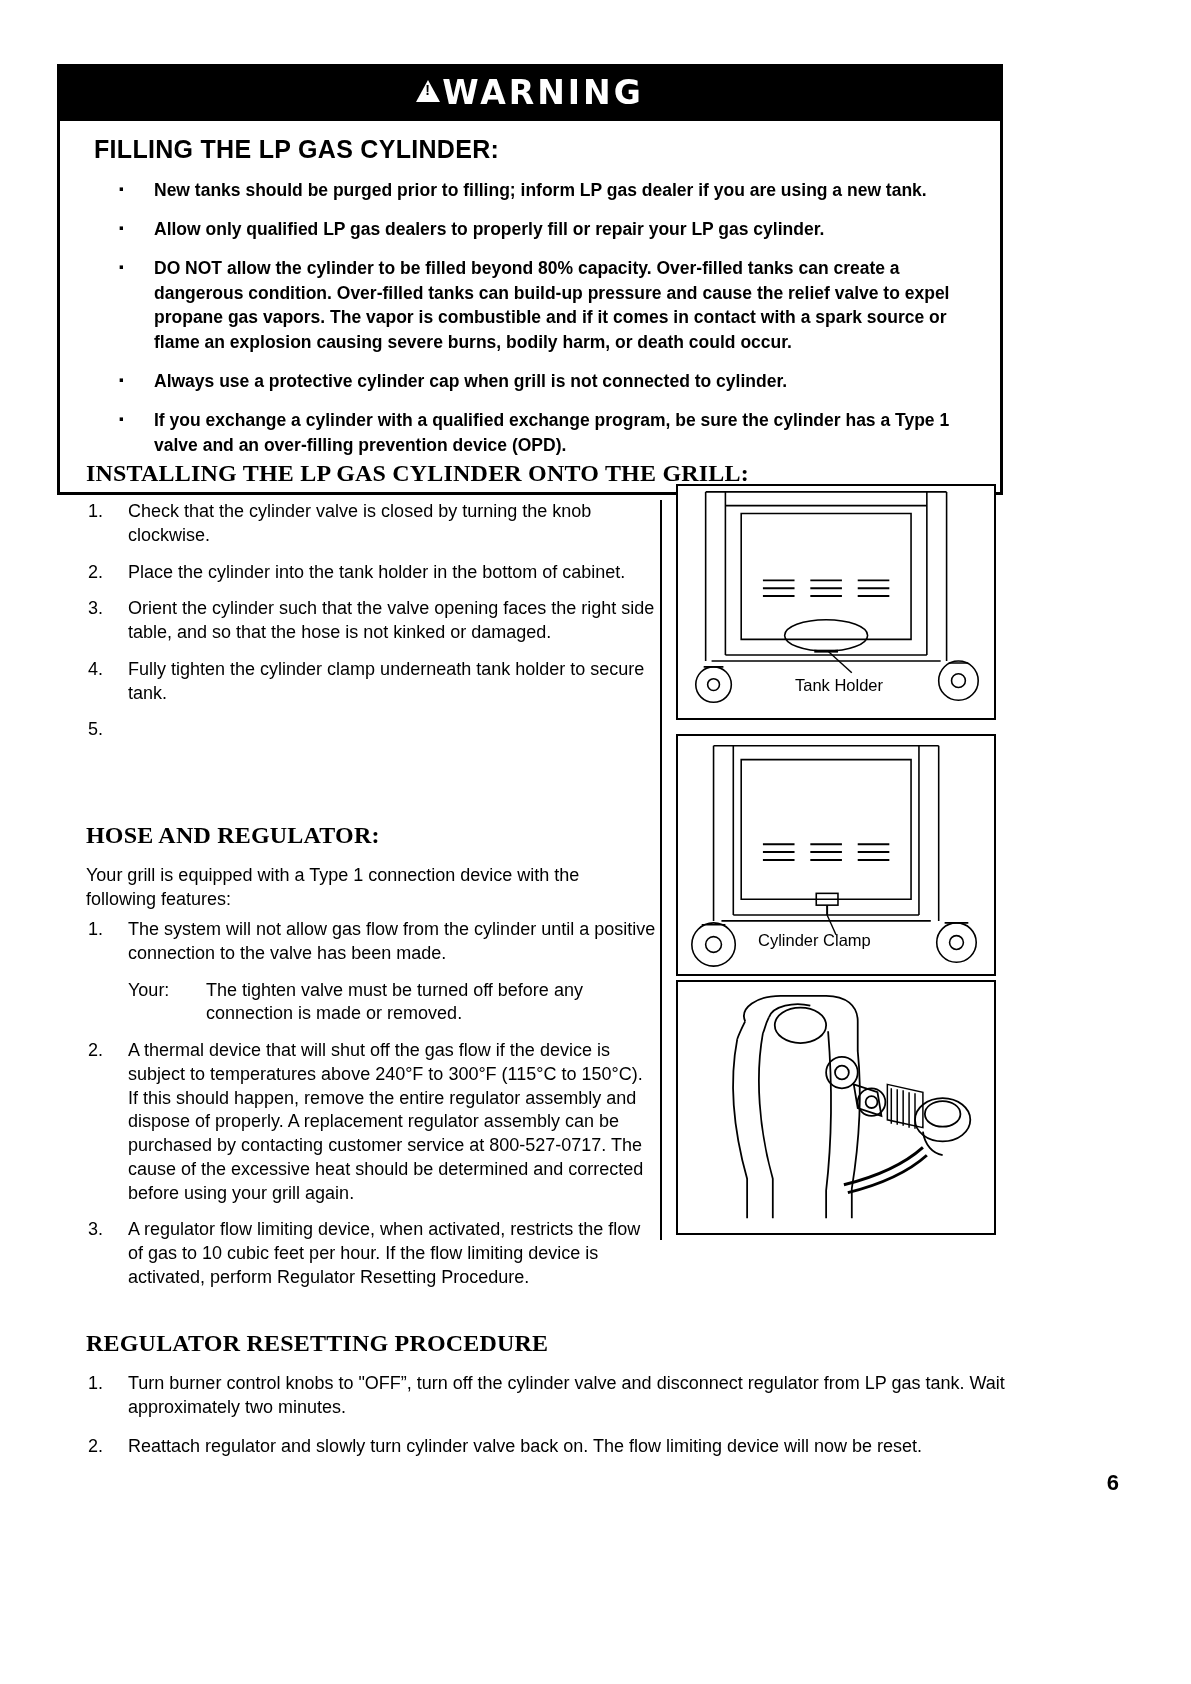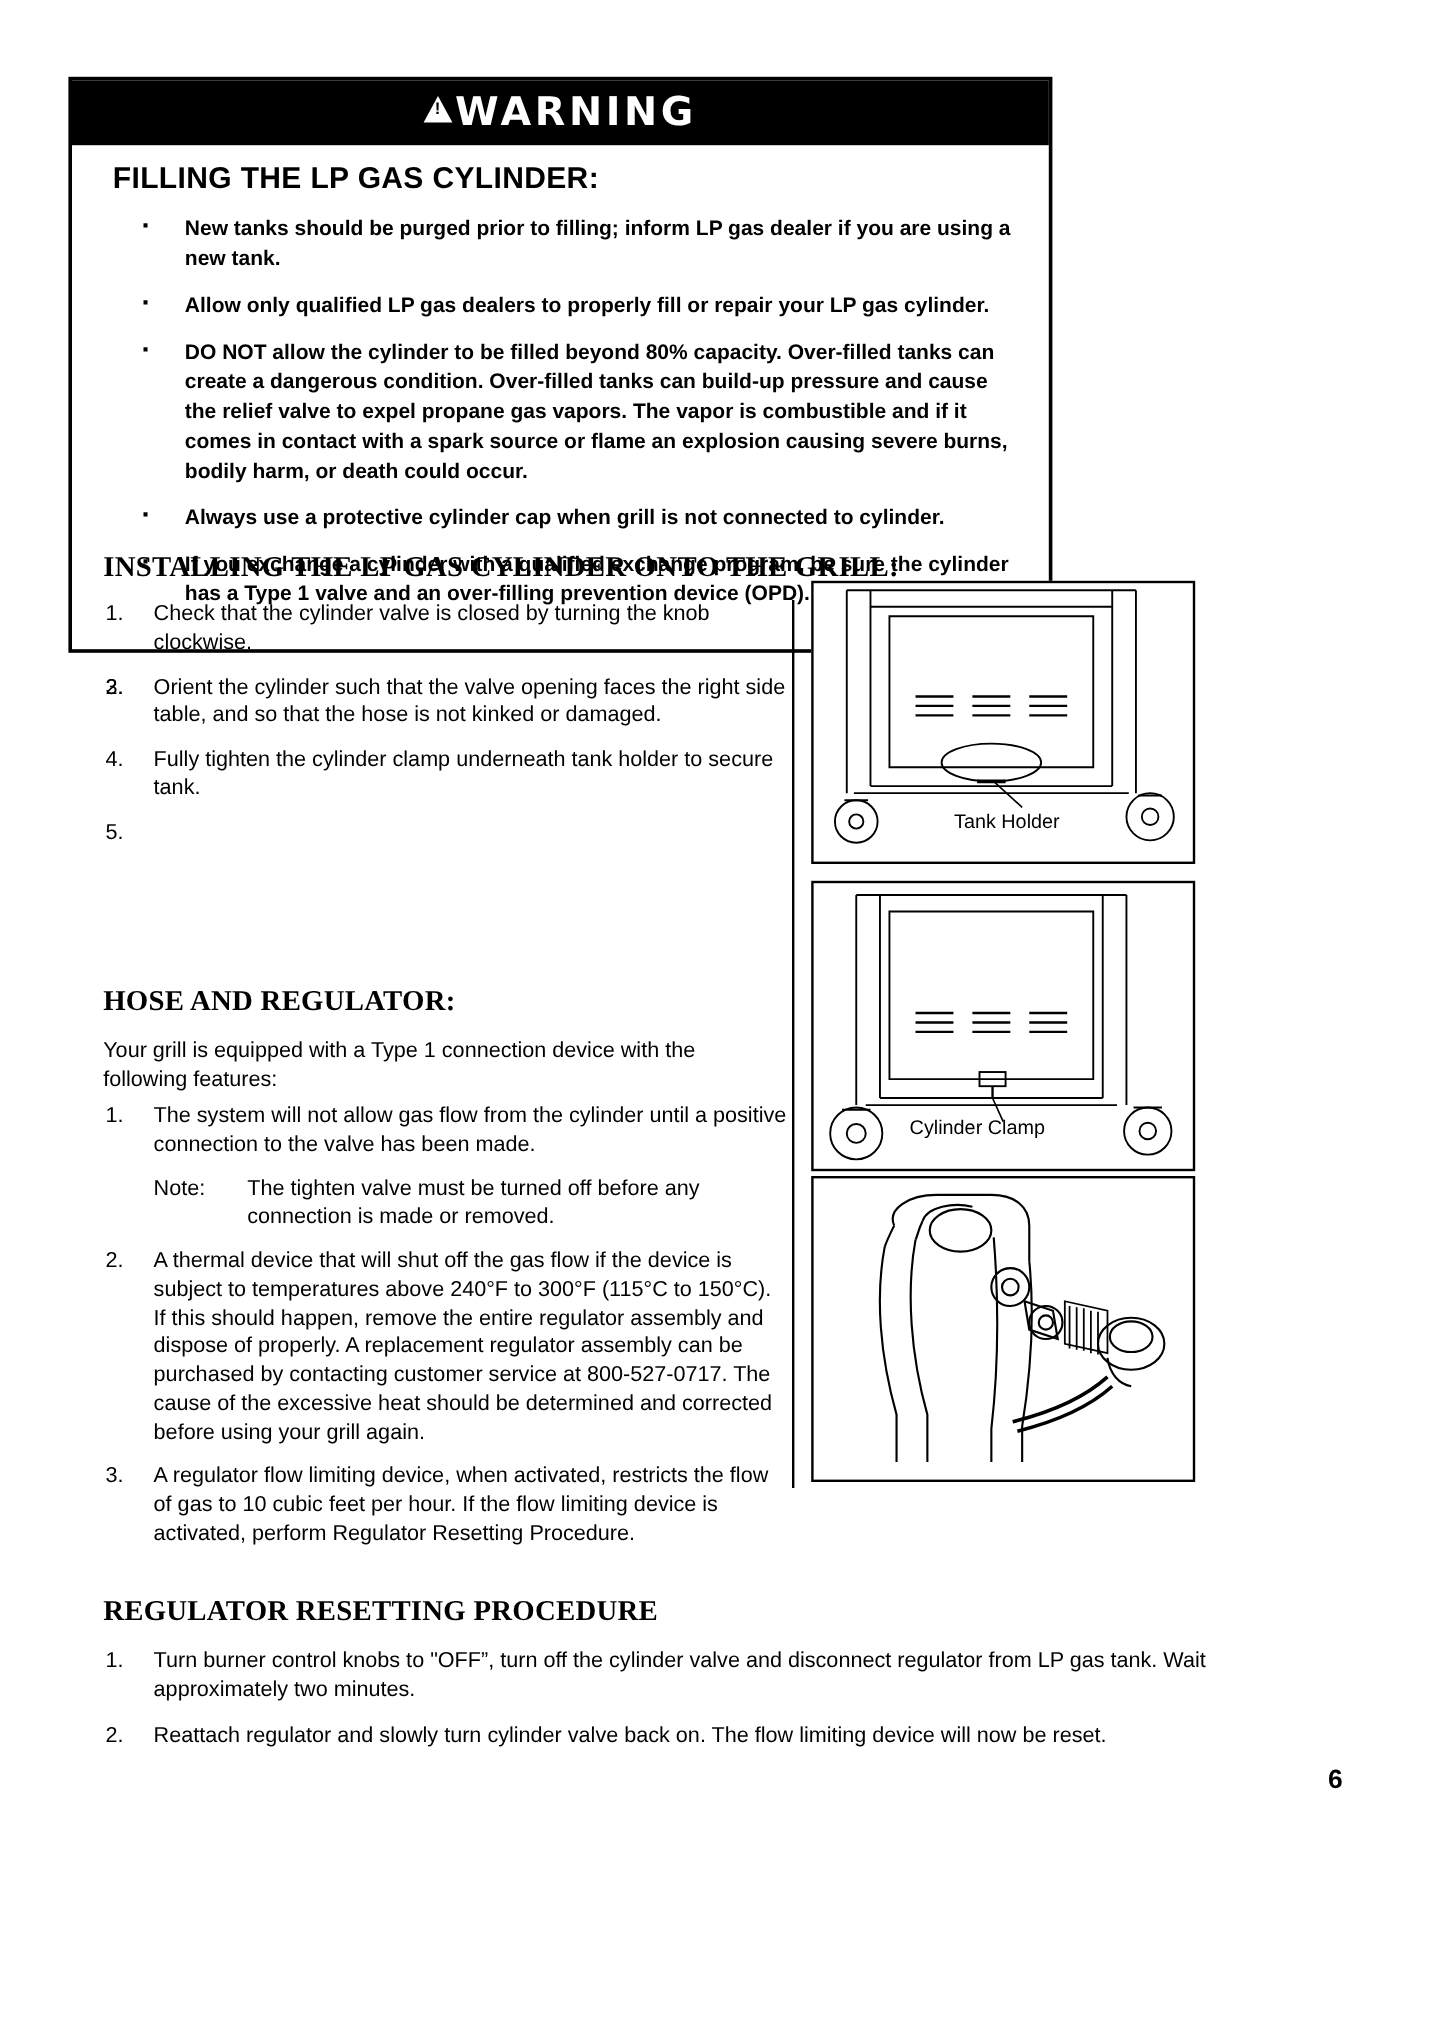--- a/index.html
+++ b/index.html
@@ -20,21 +20,21 @@
     left: 0; top: 0;
     width: 1191px;
     height: 1684px;
   }
 
   
   .warning-box {
     position: absolute;
     left: 57px;
     top: 64px;
-    width: 820px;
+    width: 946px;
     border: 3px solid #000;
     box-sizing: border-box;
     background: #fff;
   }
   .warning-header {
     background: #000;
     color: #fff;
     text-align: center;
     padding: 6px 0 9px 0;
   }
@@ -235,34 +235,34 @@
         <li>Always use a protective cylinder cap when grill is not connected to cylinder.</li>
         <li>If you exchange a cylinder with a qualified exchange program, be sure the cylinder has a Type 1 valve and an over-filling prevention device (OPD).</li>
       </ul>
     </div>
   </div>
 
   <div class="h-section" id="install-heading">INSTALLING THE LP GAS CYLINDER ONTO THE GRILL:</div>
 
   <ol class="num-list col-left" id="install-list">
     <li><span class="num">1.</span><span>Check that the cylinder valve is closed by turning the knob clockwise.</span></li>
-    <li><span class="num">2.</span></li>
+    <li><span class="num">2.</span><span>Place the cylinder into the tank holder in the bottom of cabinet.</span></li>
     <li><span class="num">3.</span><span>Orient the cylinder such that the valve opening faces the right side table, and so that the hose is not kinked or damaged.</span></li>
     <li><span class="num">4.</span><span>Fully tighten the cylinder clamp underneath tank holder to secure tank.</span></li>
     <li><span class="num">5.</span></li>
   </ol>
 
   <div class="h-section" id="hose-heading">HOSE AND REGULATOR:</div>
 
   <div class="para col-left" id="hose-intro">Your grill is equipped with a Type 1 connection device with the following features:</div>
 
   <ol class="num-list col-left" id="hose-list">
     <li><span class="num">1.</span><span>The system will not allow gas flow from the cylinder until a positive connection to the valve has been made.</span></li>
     <div class="note-row">
-      <span class="note-label">Note:</span><span>The tighten valve must be turned off before any connection is made or removed.</span>
+      <span class="note-label">Your:</span><span>The tighten valve must be turned off before any connection is made or removed.</span>
     </div>
     <li><span class="num">2.</span><span>A thermal device that will shut off the gas flow if the device is subject to temperatures above 240°F to 300°F (115°C to 150°C). If this should happen, remove the entire regulator assembly and dispose of properly. A replacement regulator assembly can be purchased by contacting customer service at 800-527-0717. The cause of the excessive heat should be determined and corrected before using your grill again.</span></li>
     <li><span class="num">3.</span><span>A regulator flow limiting device, when activated, restricts the flow of gas to 10 cubic feet per hour. If the flow limiting device is activated, perform Regulator Resetting Procedure.</span></li>
   </ol>
 
   <div class="v-divider"></div>
 
   <div class="figure" id="fig-tank-holder">
     <svg viewBox="0 0 320 236" preserveAspectRatio="none">
       <g fill="none" stroke="#000" stroke-width="1.6">

